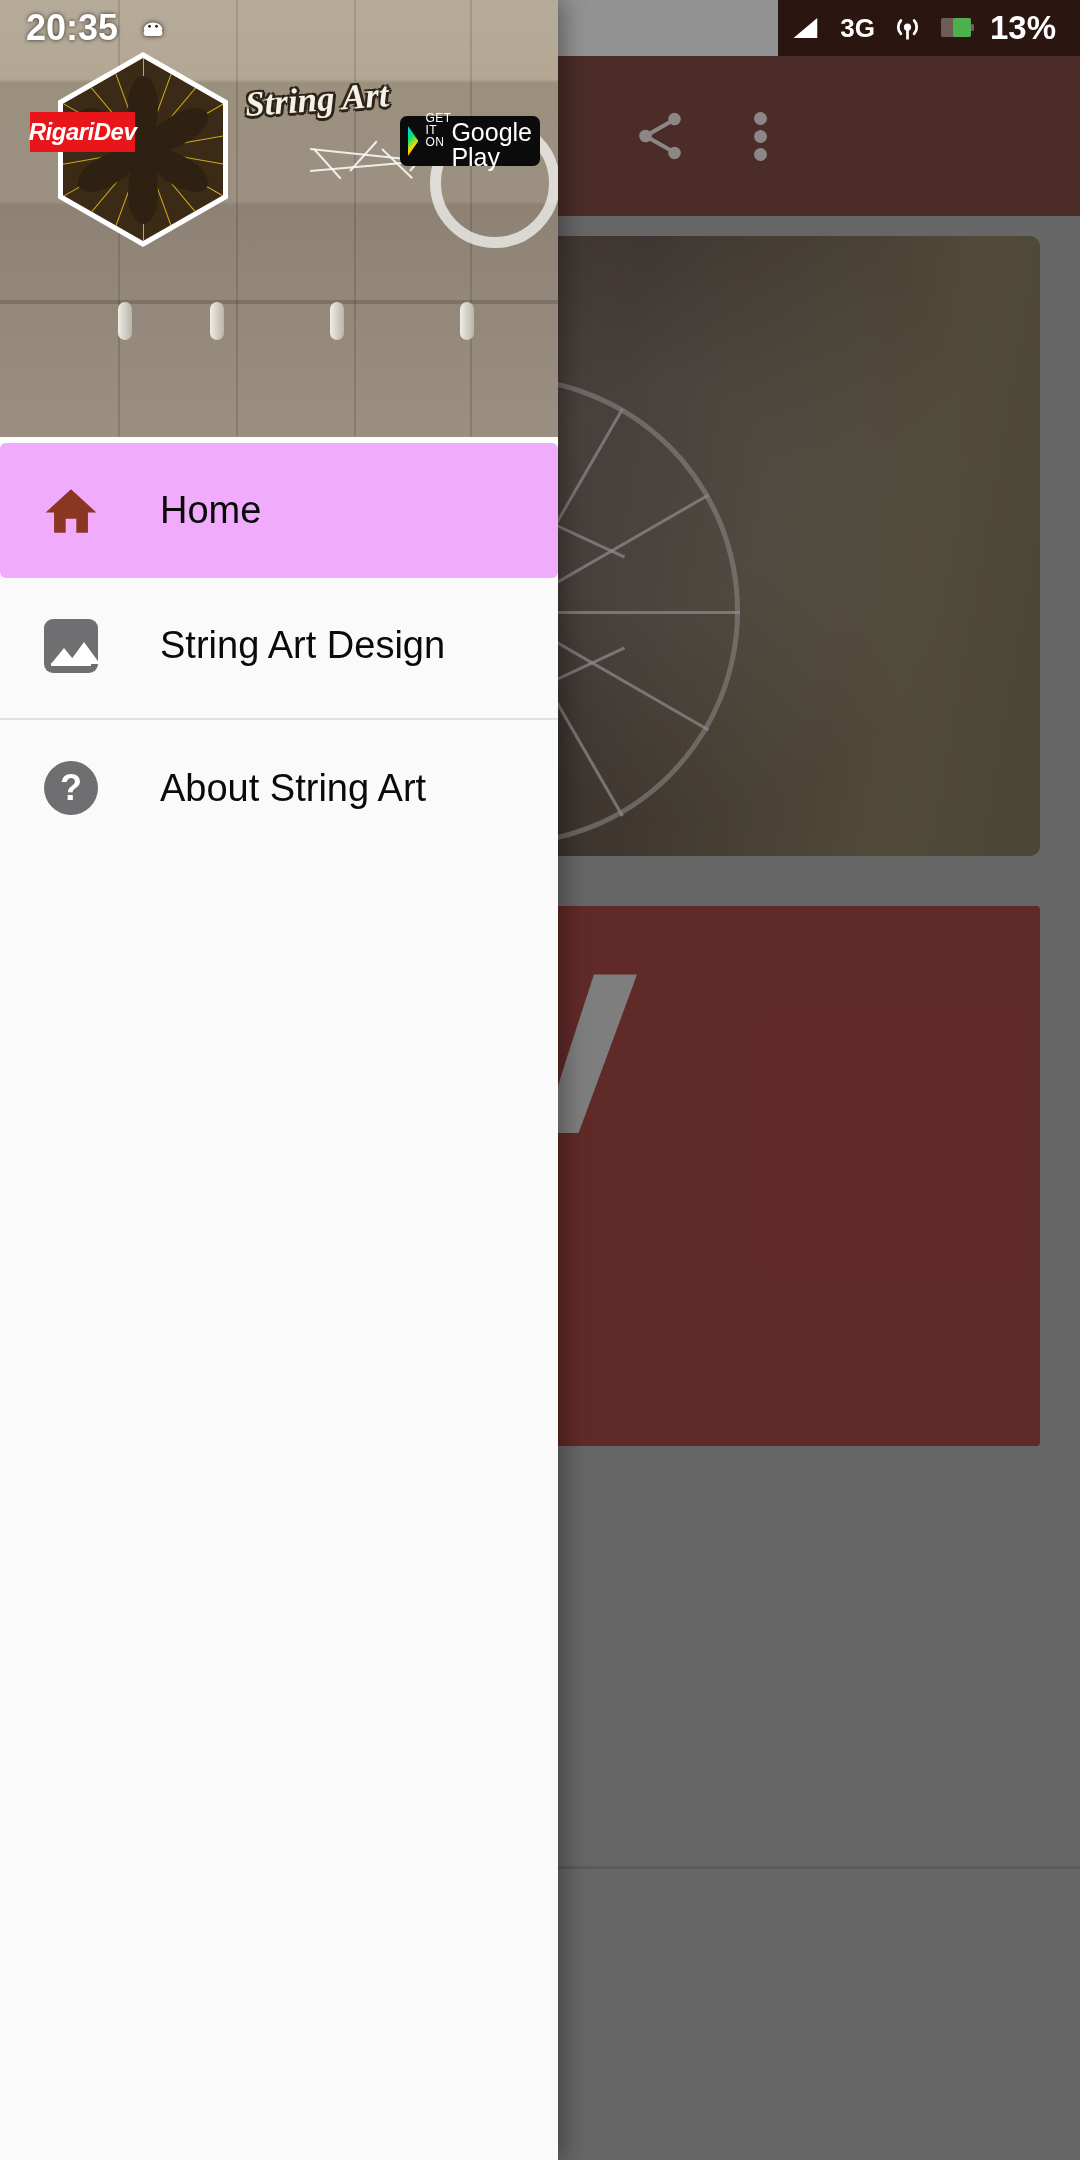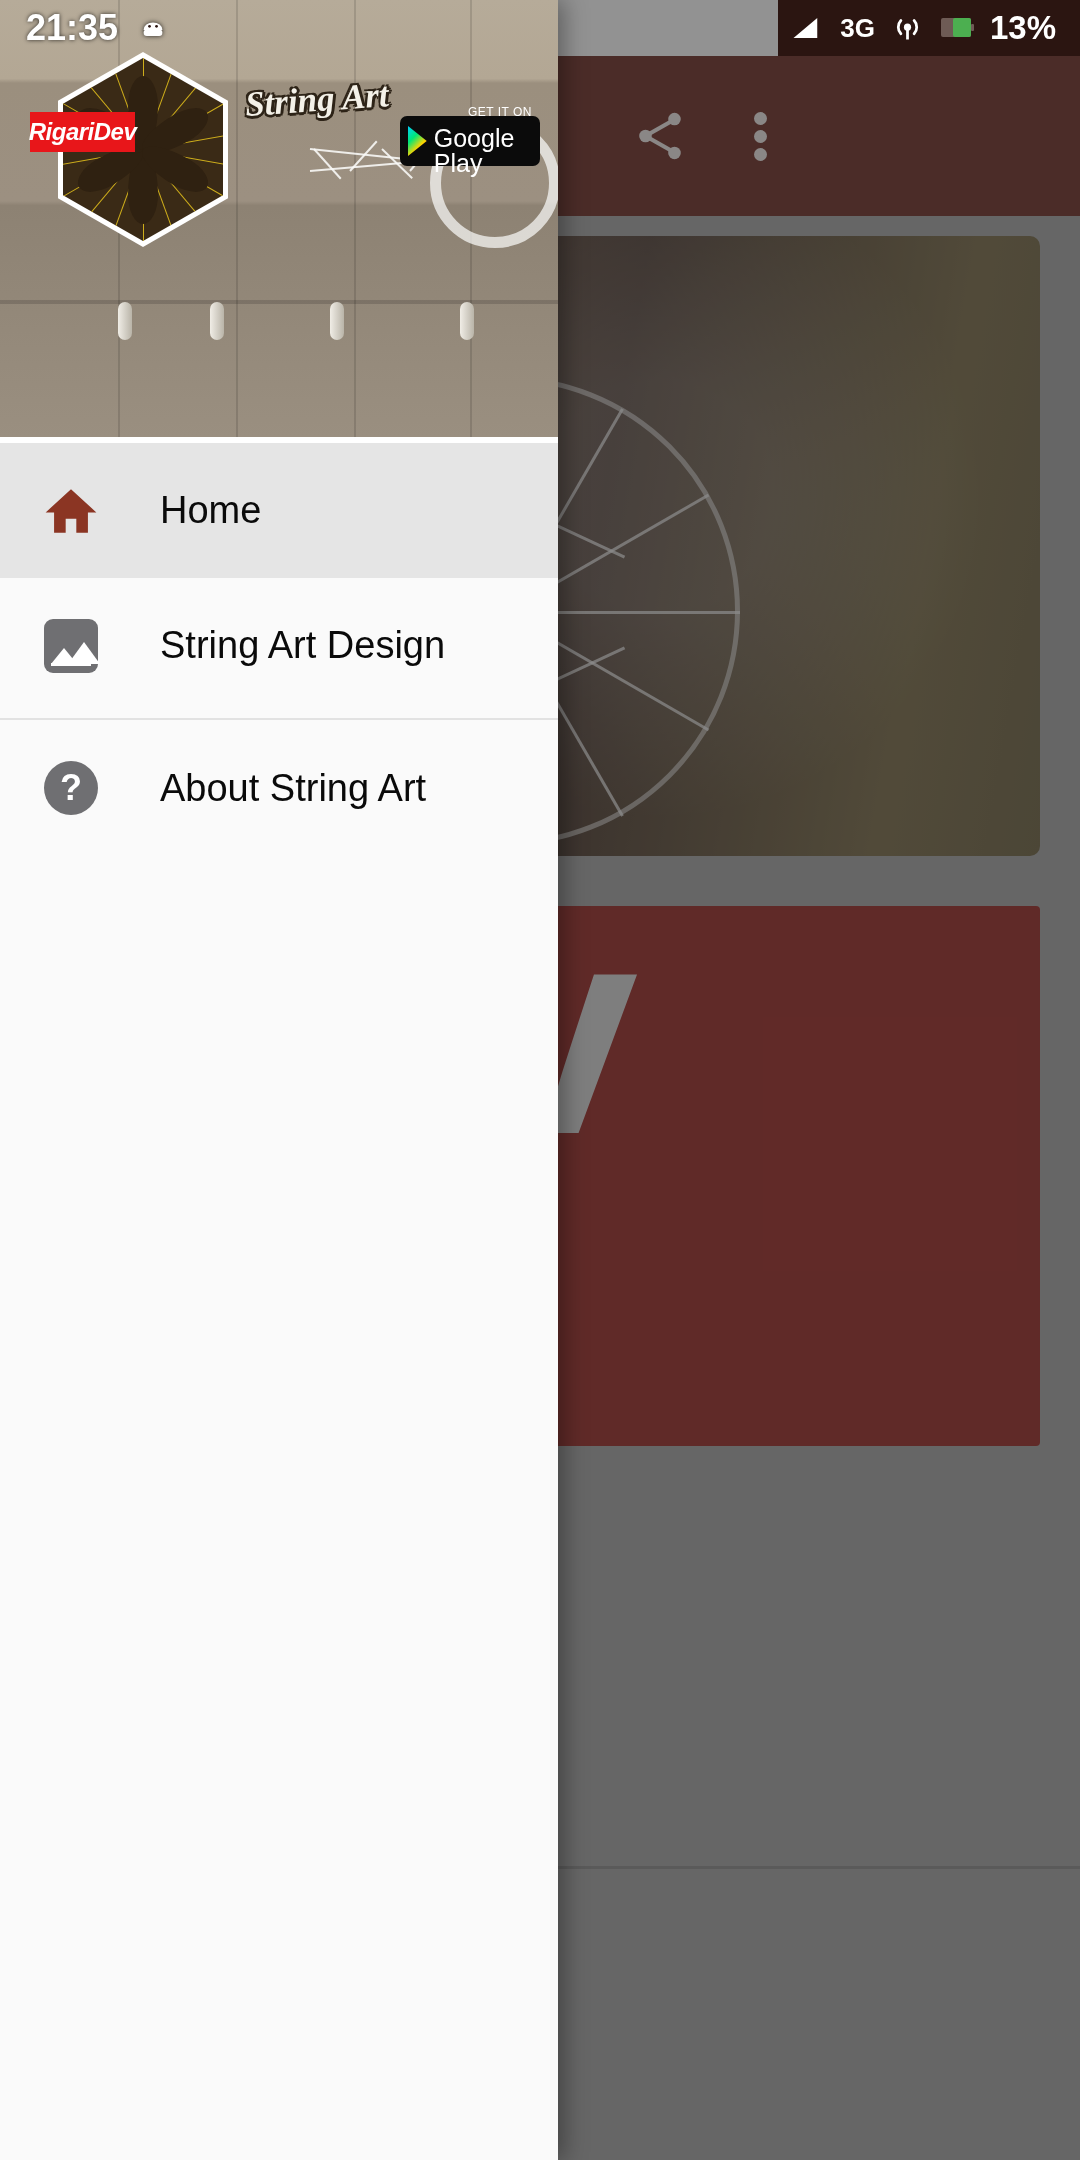--- a/index.html
+++ b/index.html
@@ -172,35 +172,35 @@
     padding:0 8px; gap:7px; z-index:6;
   }
   #gplay-tri{
     width:0;height:0;border-style:solid;
     border-width:15px 0 15px 26px;
     border-color:transparent transparent transparent #34a853;
     background:linear-gradient(135deg,#00d0ff 0%,#00e676 35%,#ffd600 65%,#ff3d00 100%);
     clip-path:polygon(0 0,100% 50%,0 100%);
     height:30px; width:26px; border:none;
   }
-  #gplay-txt{ display:flex; flex-direction:column; line-height:1;align-items:flex-end; }
+  #gplay-txt{ display:flex; flex-direction:row; line-height:1; }
   #gplay-small{ color:#fff; font-size:12px; letter-spacing:.5px; }
   #gplay-big{ color:#fff; font-size:25px; font-weight:400; margin-top:8px; }
 
   #header-gap{
     position:absolute; left:0; top:437px; width:558px; height:6px; background:#fff;
   }
 
   
   #drawer-menu{ position:absolute; left:0; top:443px; width:558px; }
   .menu-item{
     position:relative; display:flex; align-items:center; height:135px;
     padding-left:40px; cursor:pointer; background:transparent;
   }
-  .menu-item.selected{ background:#e5e5e5; }
+  .menu-item.selected{ background:#f0abfc;border-radius:6px; }
   .menu-icon{
     width:62px; height:62px; flex:0 0 62px;
     display:flex; align-items:center; justify-content:center;
   }
   .menu-label{
     margin-left:58px; font-size:38px; color:#0a0a0a;
     font-family:"Liberation Sans", sans-serif; letter-spacing:0px;
   }
   .menu-divider{
     height:2px; background:#e2e2e2; margin:5px 0 4px 0;
@@ -386,21 +386,21 @@
       </div>
     </div>
 
   </div>
 </div>
 
 <div id="status-bar">
   <div id="status-bar-right-bg"></div>
 
   <div id="status-left">
-    <div id="status-time">21:35</div>
+    <div id="status-time">20:35</div>
     <svg width="34" height="30" viewBox="0 0 24 24">
       <g fill="#fff" style="filter:drop-shadow(0 0 2px rgba(0,0,0,.8))">
         <path d="M4.5 13.5a7.5 6 0 0 1 15 0z"></path>
         <rect x="4.5" y="13.2" width="15" height="5.2" rx="2.6"></rect>
       </g>
       <circle cx="9.2" cy="10.6" r="1.1" fill="#2b1511"></circle>
       <circle cx="14.8" cy="10.6" r="1.1" fill="#2b1511"></circle>
     </svg>
   </div>
 

